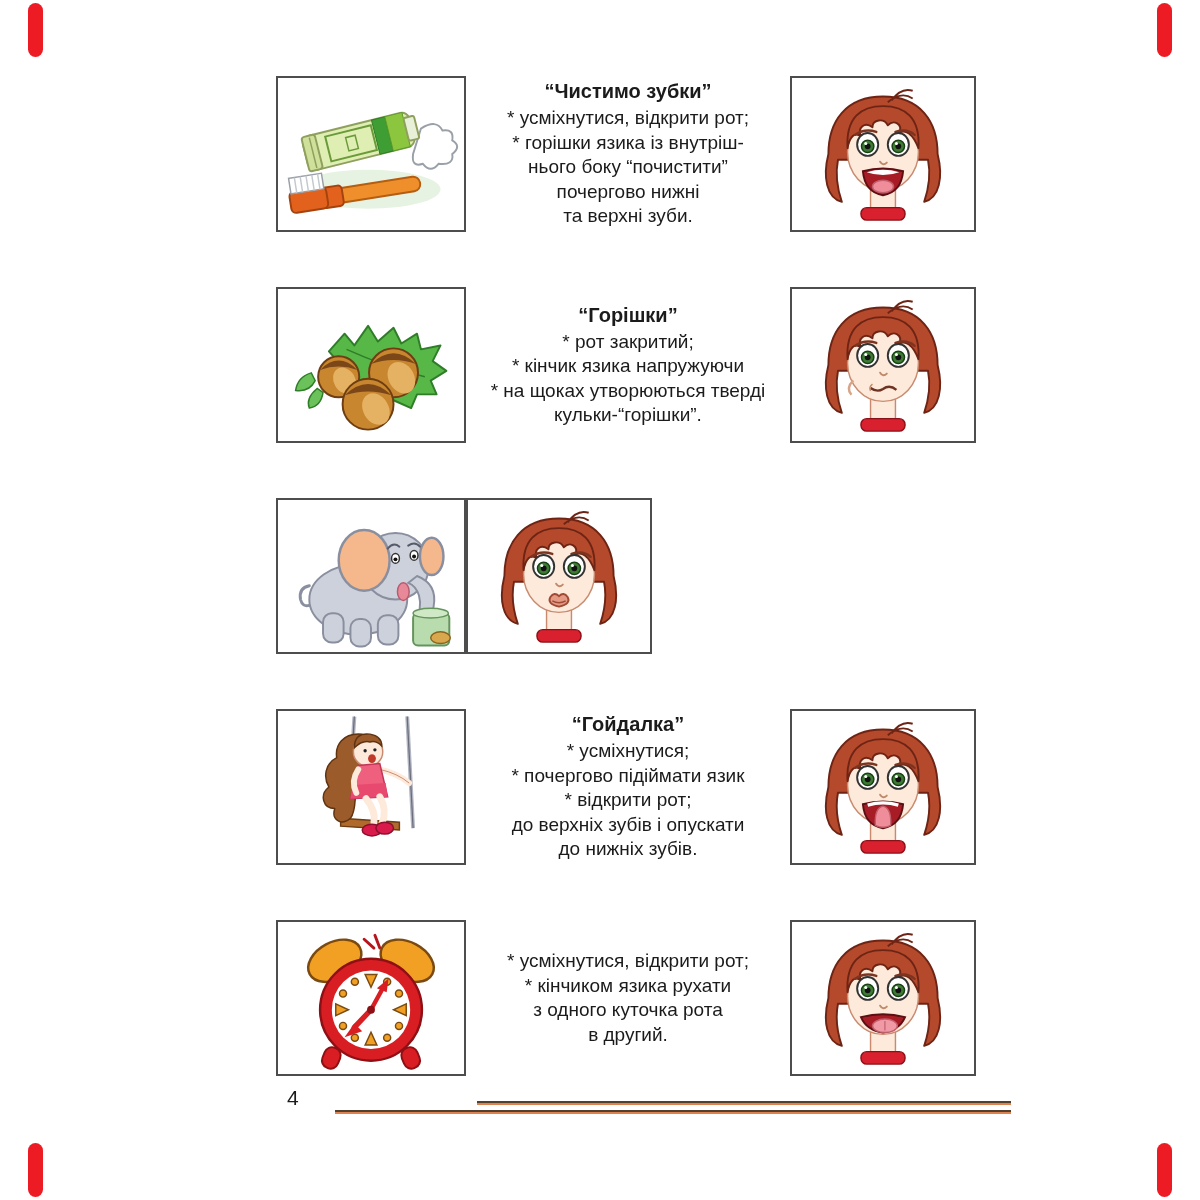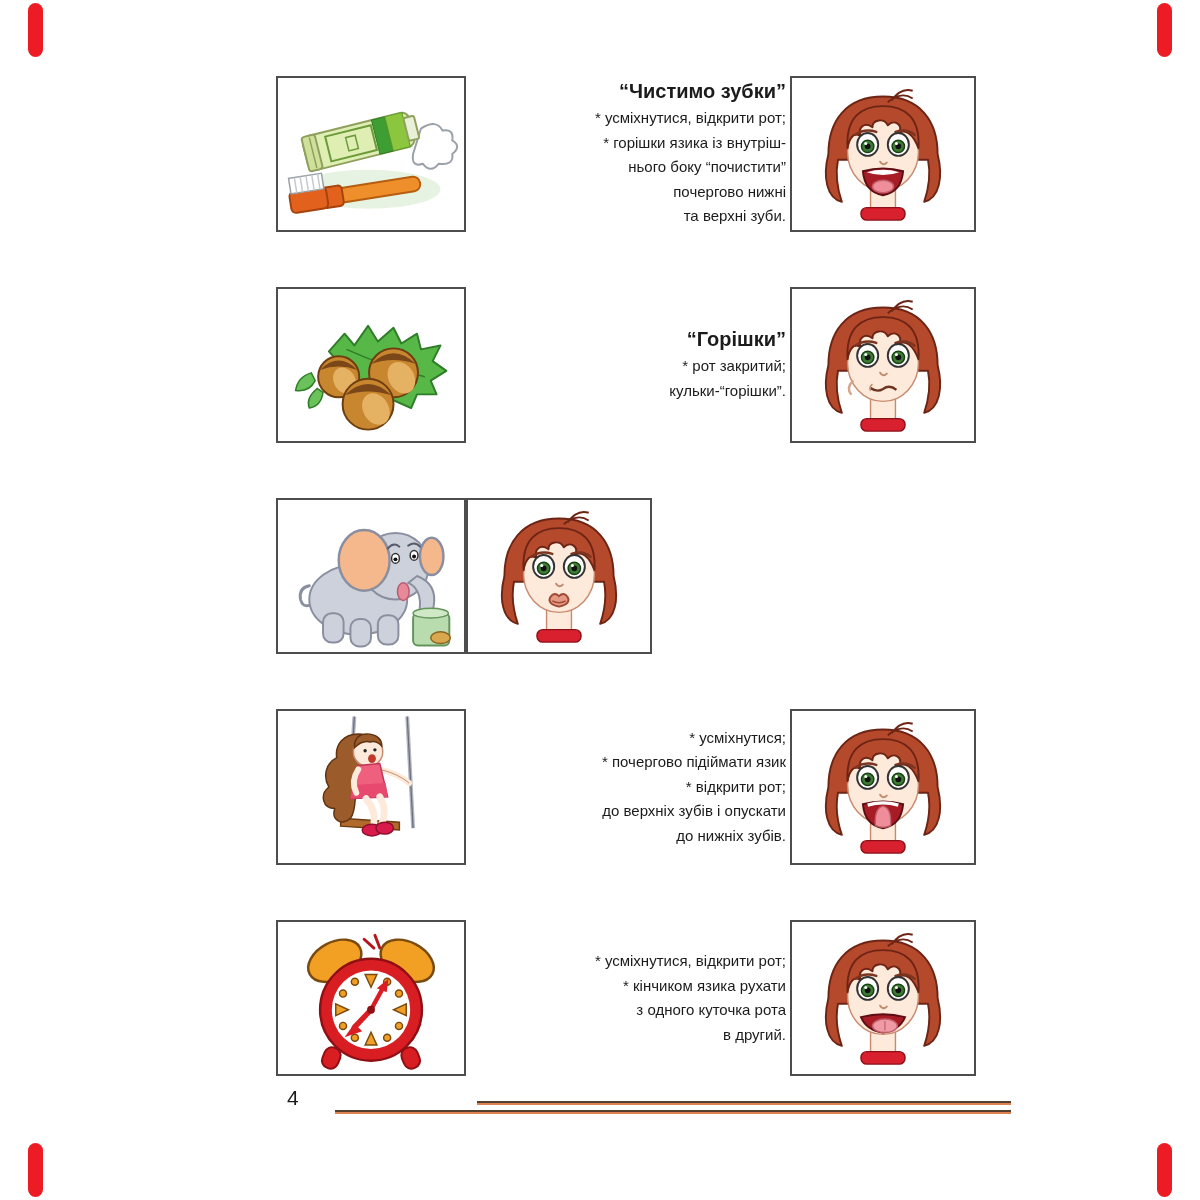--- a/index.html
+++ b/index.html
@@ -19,23 +19,23 @@
     display:flex;flex-direction:column;
   }
   .row{display:flex;align-items:center;height:156px;margin-bottom:55px;}
   .pic-box{
     margin:0;flex:none;width:190px;height:156px;box-sizing:border-box;
     border:2px solid #4d4d4d;background:#fff;overflow:hidden;
   }
   .face-box{width:186px;}
   .art{display:block;width:100%;height:100%;}
   .art svg{display:block;width:100%;height:100%;}
-  .text{flex:1;text-align:right;padding:0 4px;}
+  .text{flex:1;text-align:center;padding:0 4px;}
   .title{font-size:20px;font-weight:bold;margin:0 0 3px 0;line-height:24px;}
-  .line{font-size:15px;line-height:24.5px;white-space:nowrap;}
+  .line{font-size:19px;line-height:24.5px;white-space:nowrap;}
   .page-number{position:absolute;left:287px;top:1087px;font-size:21px;line-height:21px;}
   .rule{position:absolute;height:2px;background:#de8350;border-top:2px solid #53402e;}
   .rule-top{left:477px;top:1101px;width:534px;}
   .rule-bottom{left:335px;top:1110px;width:676px;}
 </style>
 </head>
 <body>
 
 <div class="page">
   <div class="corner-tab tab-tl"></div>
@@ -123,20 +123,22 @@
     <circle cx="92" cy="116" r="26" fill="#c8862f" stroke="#6e3d12" stroke-width="2"></circle>
     <ellipse cx="100" cy="121" rx="13" ry="17" transform="rotate(-30 100 121)" fill="#e5b162"></ellipse>
     <path d="M68,107 Q92,84 116,107 Q92,99 68,107 Z" fill="#7b4719"></path>
   </svg>
           </span>
         </figure>
         <div class="text">
           <h3 class="title">“Горішки”</h3>
           <div class="lines">
             <div class="line">* рот закритий;</div>
+            <div class="line">* кінчик язика напружуючи</div>
+            <div class="line">* на щоках утворюються тверді</div>
             <div class="line">кульки-“горішки”.</div>
           </div>
         </div>
         <figure class="pic-box face-box">
           <span class="art">
             <svg viewBox="0 0 190 152" xmlns="http://www.w3.org/2000/svg">
     <path d="M95,16 C56,16 38,42 38,76 C32,100 36,122 52,126 C46,108 46,92 48,82 L142,82 C144,92 144,108 138,126 C154,122 158,100 152,76 C152,42 134,16 95,16 Z" fill="#b5492c" stroke="#6d2414" stroke-width="2" stroke-linejoin="round"></path>
     <rect x="82" y="106" width="26" height="30" fill="#fdeada" stroke="#c98b70" stroke-width="1.5"></rect>
     <ellipse cx="95" cy="74" rx="37" ry="40" fill="#fdeada" stroke="#c98b70" stroke-width="1.5"></ellipse>
     <path d="M58,70 C56,38 72,26 95,26 C118,26 134,38 132,70 C126,54 118,50 112,54 C116,44 106,40 100,46 C96,38 84,40 84,48 C76,42 68,48 72,58 C66,52 60,58 58,70 Z" fill="#b5492c" stroke="#6d2414" stroke-width="2" stroke-linejoin="round"></path>
@@ -232,20 +234,21 @@
     <path d="M76,74 L110,72 L112,86 L74,88 Z" fill="#e84a6f"></path>
     <path d="M82,58 Q74,70 80,82" stroke="#fdeada" stroke-width="6" fill="none" stroke-linecap="round"></path>
     <path d="M90,88 Q100,100 98,112" stroke="#fdeada" stroke-width="7" fill="none" stroke-linecap="round"></path>
     <path d="M104,86 Q112,100 106,114" stroke="#fdeada" stroke-width="7" fill="none" stroke-linecap="round"></path>
     <ellipse cx="96" cy="120" rx="10" ry="6" fill="#d81b4a" stroke="#8e0e2e" stroke-width="1.5"></ellipse>
     <ellipse cx="109" cy="118" rx="9" ry="6" fill="#d81b4a" stroke="#8e0e2e" stroke-width="1.5"></ellipse>
   </svg>
           </span>
         </figure>
         <div class="text">
+          <h3 class="title">“Гойдалка”</h3>
           <div class="lines">
             <div class="line">* усміхнутися;</div>
             <div class="line">* почергово підіймати язик</div>
             <div class="line">* відкрити рот;</div>
             <div class="line">до верхніх зубів і опускати</div>
             <div class="line">до нижніх зубів.</div>
           </div>
         </div>
         <figure class="pic-box face-box">
           <span class="art">

